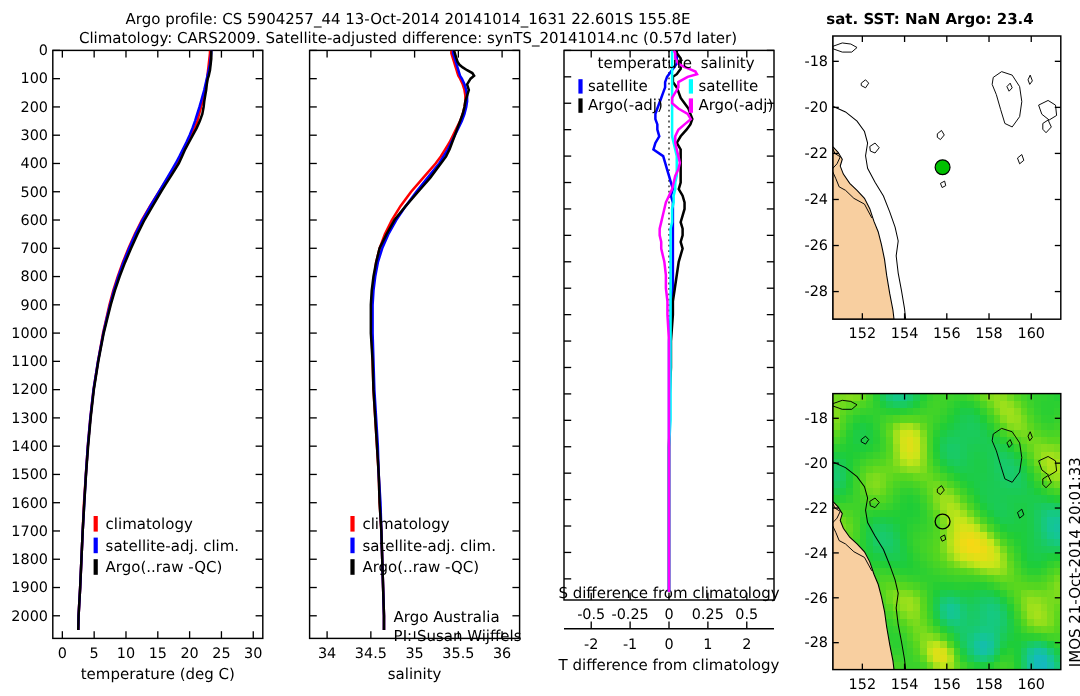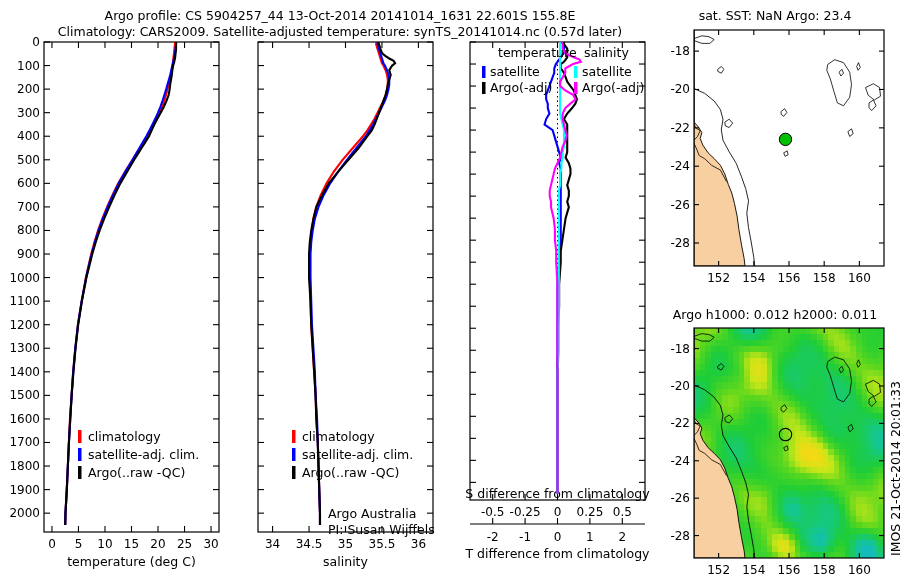--- a/index.html
+++ b/index.html
@@ -7,29 +7,29 @@
   body{width:900px;height:580px;position:relative;overflow:hidden;
        font-family:"DejaVu Sans","Liberation Sans",sans-serif;color:#000;}
   .fig{position:absolute;left:0;top:0;width:900px;height:580px;}
   .ttl{position:absolute;text-align:center;font-size:12.5px;line-height:15px;white-space:nowrap;}
   svg{display:block;overflow:visible;}
   .tklab{font-size:12px;font-family:"DejaVu Sans","Liberation Sans",sans-serif;fill:#000;}
   .axlab{font-size:12.5px;font-family:"DejaVu Sans","Liberation Sans",sans-serif;fill:#000;}
   .legtxt{font-size:12.5px;font-family:"DejaVu Sans","Liberation Sans",sans-serif;fill:#000;}
   .vert{position:absolute;font-size:12.5px;white-space:nowrap;
         transform-origin:0 0;transform:rotate(-90deg);}
-  .maptitle{position:absolute;font-size:12.5px;text-align:center;white-space:nowrap;line-height:15px;}
+  .maptitle{position:absolute;font-size:12.5px;text-align:center;white-space:nowrap;line-height:15px;font-weight:bold;}
 </style>
 </head>
 <body>
 
 <div class="fig">
 
   <div class="ttl" style="left:0;top:8px;width:680px;">Argo profile: CS 5904257_44 13-Oct-2014 20141014_1631 22.601S 155.8E</div>
-  <div class="ttl" style="left:0;top:24px;width:680px;">Climatology: CARS2009. Satellite-adjusted temperature: synTS_20141014.nc (0.57d later)</div>
+  <div class="ttl" style="left:0;top:24px;width:680px;">Climatology: CARS2009. Satellite-adjusted difference: synTS_20141014.nc (0.57d later)</div>
 
   <div style="position:absolute;left:0;top:36px;width:240px;height:544px;">
     <svg id="svg-temp" width="240" height="544">
         <rect x="44" y="6" width="175" height="490" fill="#fff" stroke="#000" stroke-width="1.2"></rect>
         <line x1="44" y1="6" x2="50" y2="6" stroke="#000" stroke-width="1.1"></line>
         <line x1="219" y1="6" x2="213" y2="6" stroke="#000" stroke-width="1.1"></line>
         <text x="40" y="10" class="tklab" text-anchor="end">0</text>
         <line x1="44" y1="29.55769230769231" x2="50" y2="29.55769230769231" stroke="#000" stroke-width="1.1"></line>
         <line x1="219" y1="29.55769230769231" x2="213" y2="29.55769230769231" stroke="#000" stroke-width="1.1"></line>
         <text x="40" y="33.55769230769231" class="tklab" text-anchor="end">100</text>
@@ -353,21 +353,20 @@
         <text x="30" y="146.22764227642278" class="tklab" text-anchor="end">-24</text>
         <line x1="34" y1="180.60162601626016" x2="39" y2="180.60162601626016" stroke="#000" stroke-width="1.1"></line>
         <line x1="224" y1="180.60162601626016" x2="219" y2="180.60162601626016" stroke="#000" stroke-width="1.1"></line>
         <text x="30" y="184.60162601626016" class="tklab" text-anchor="end">-26</text>
         <line x1="34" y1="218.97560975609755" x2="39" y2="218.97560975609755" stroke="#000" stroke-width="1.1"></line>
         <line x1="224" y1="218.97560975609755" x2="219" y2="218.97560975609755" stroke="#000" stroke-width="1.1"></line>
         <text x="30" y="222.97560975609755" class="tklab" text-anchor="end">-28</text>
       </svg>
   </div>
 
-  <div class="maptitle" style="left:655px;top:307px;width:240px;">Argo h1000: 0.012 h2000: 0.011</div>
   <div style="position:absolute;left:660px;top:322px;width:232px;height:258px;">
     <svg id="svg-map-sla" width="232" height="258">
         <clipPath id="svg-map-sla-mclip">
           <rect x="34" y="6" width="190" height="230"></rect>
         </clipPath>
         <rect x="34" y="6" width="190" height="230" fill="#ffffff"></rect>
         <g clip-path="url(#svg-map-sla-mclip)">
           <rect x="34.00" y="6.00" width="6.19" height="6.65" fill="rgb(112,218,29)" shape-rendering="crispEdges"></rect>
           <rect x="34.00" y="12.05" width="6.19" height="6.65" fill="rgb(123,219,29)" shape-rendering="crispEdges"></rect>
           <rect x="34.00" y="18.11" width="6.19" height="6.65" fill="rgb(129,220,28)" shape-rendering="crispEdges"></rect>

